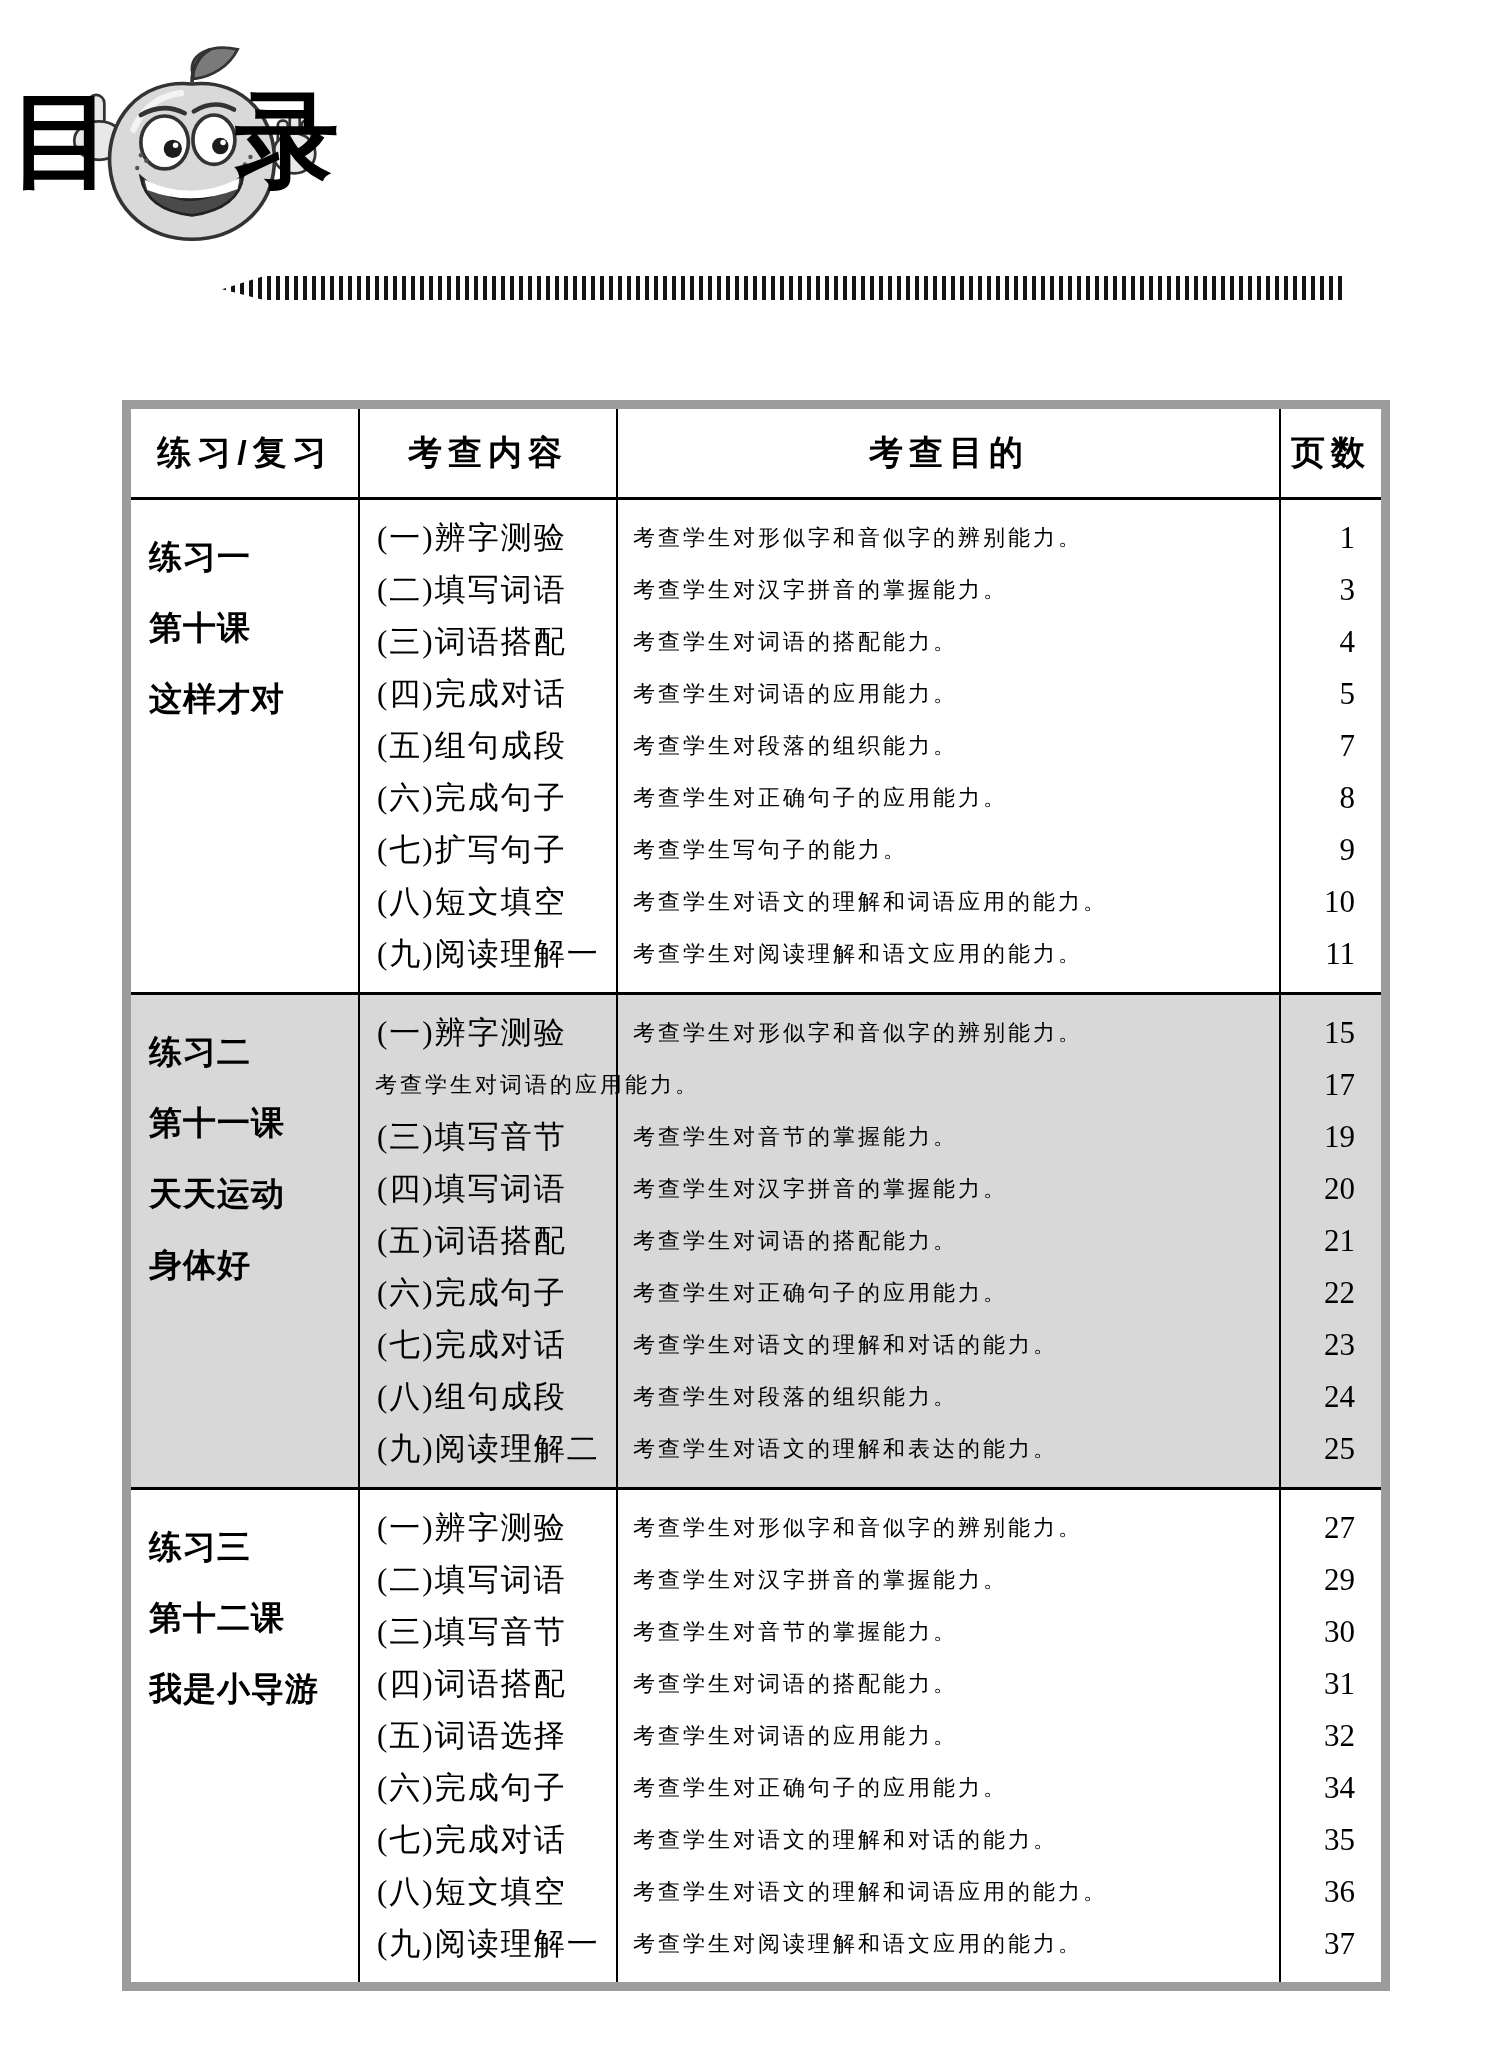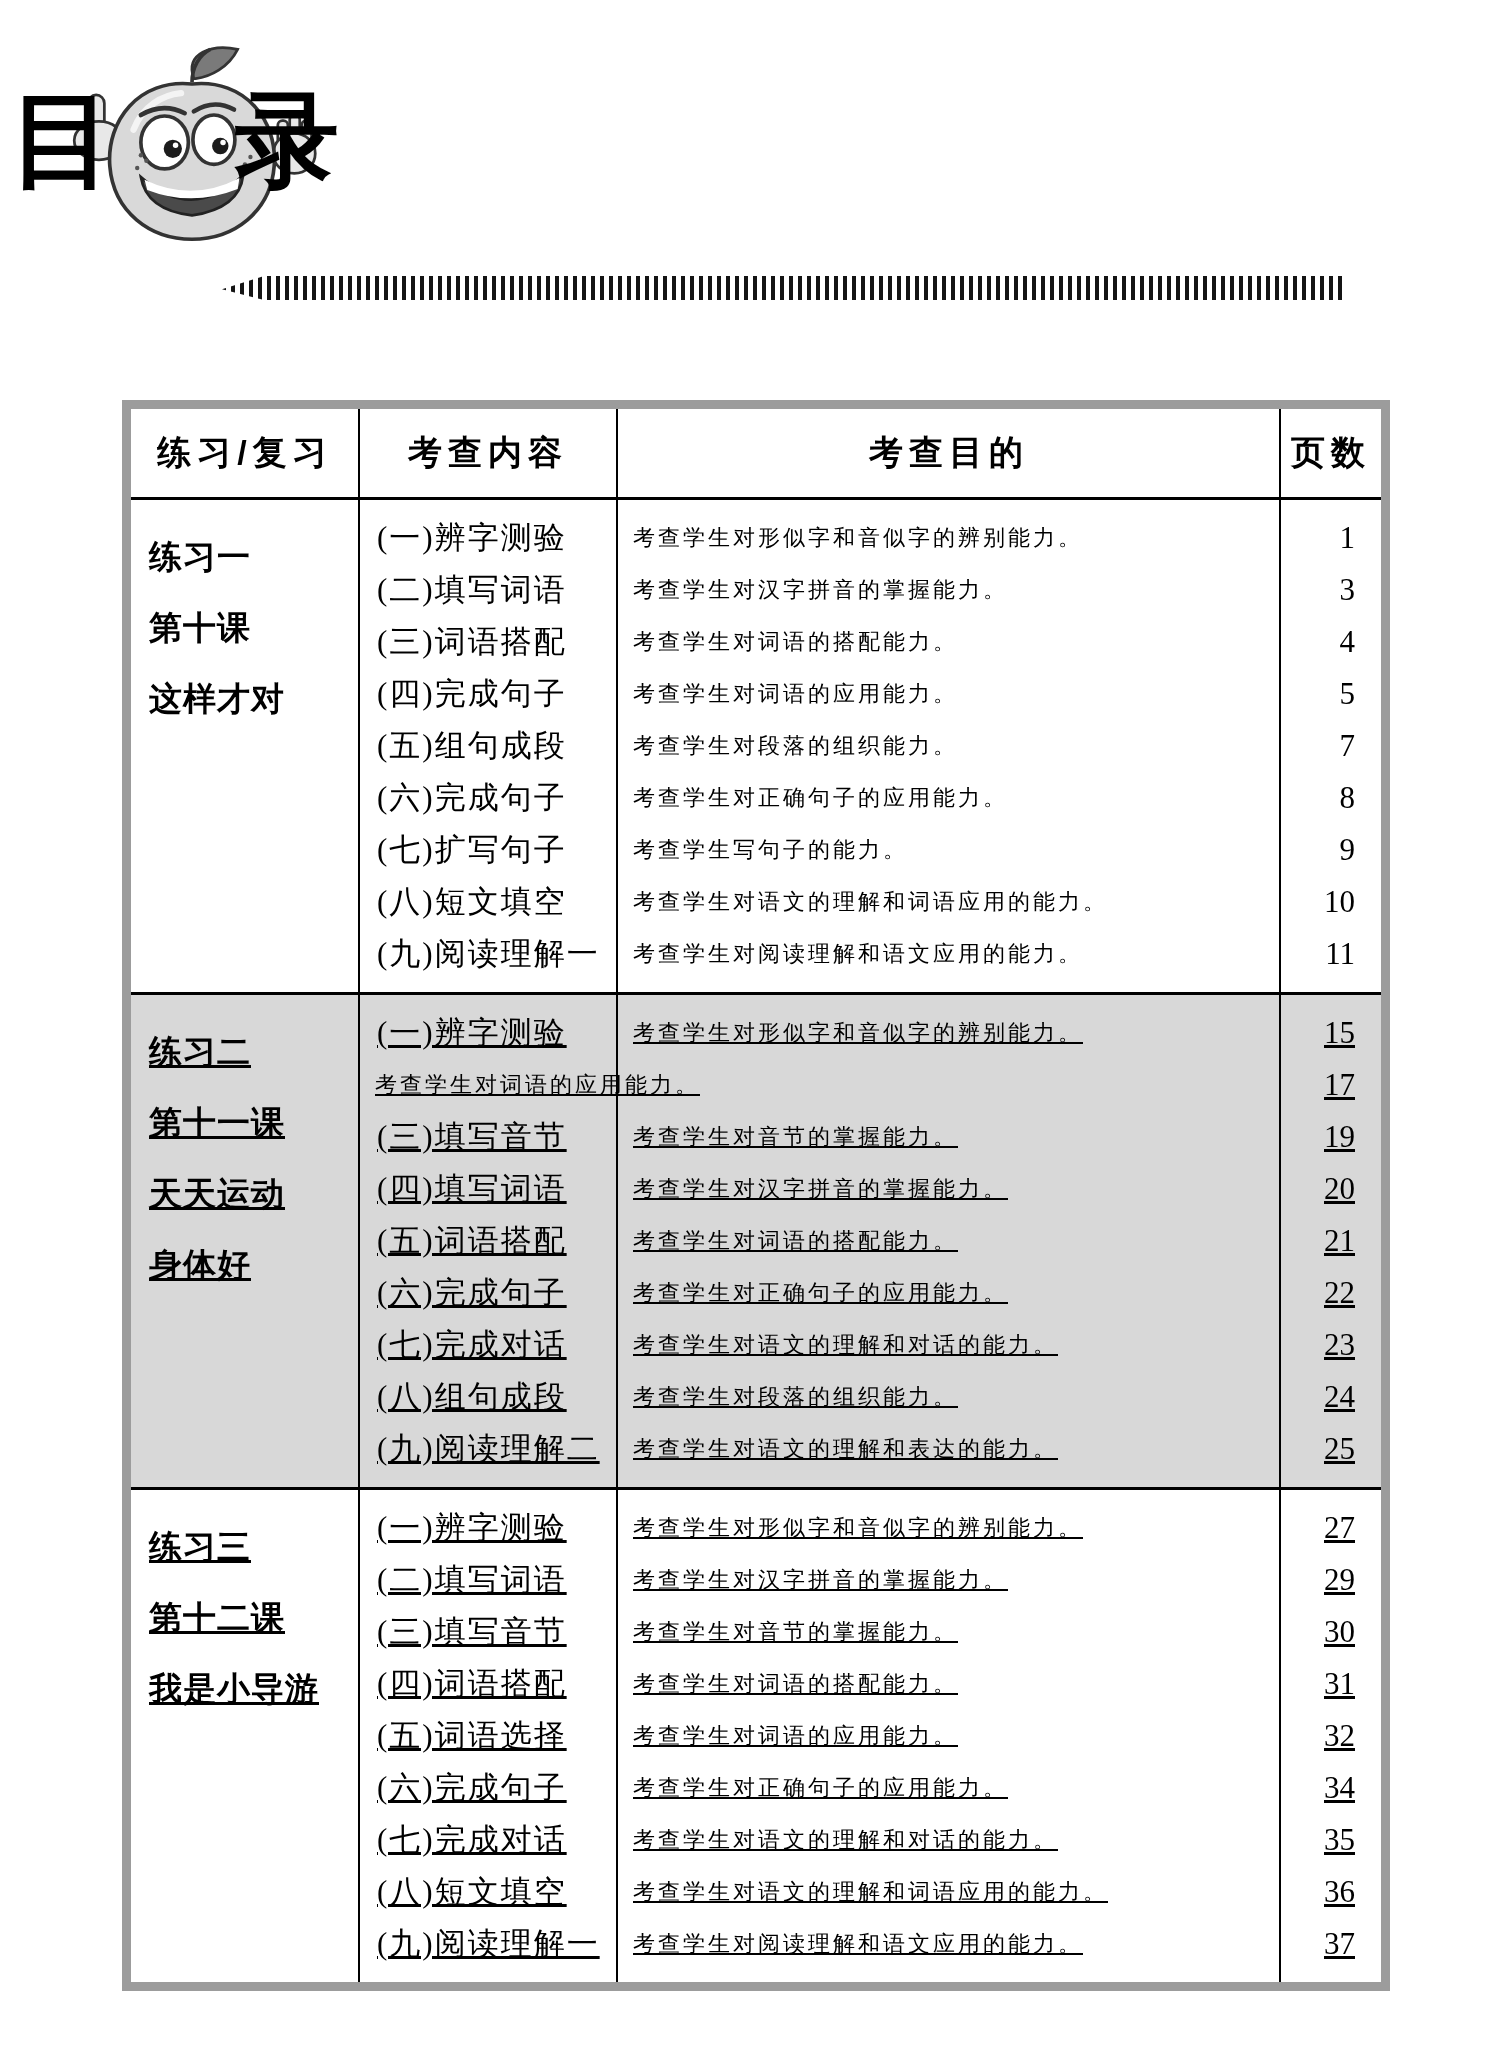--- a/index.html
+++ b/index.html
@@ -85,21 +85,21 @@
   }
 
   .c1 { width: 228px; }
   .c2 { width: 258px; }
   .c3 { flex: 1; }
   .c4 { width: 100px; }
 
   .section {
     display: flex;
   }
-  .section + .section { border-top: 3px solid #000; text-decoration: underline; }
+  .section + .section { border-top: 3px solid #000; }
   .section.shaded { background: #d8d8d8; }
 
   .unit {
     padding: 22px 6px 0 18px;
     font-family: "Liberation Sans", sans-serif;
     font-weight: bold;
     font-size: 33px;
     line-height: 2.15;
     letter-spacing: 1px;
     border-radius: 29px;
@@ -217,21 +217,21 @@
               <div class="cell c2">(二)填写词语</div>
               <div class="cell c3">考查学生对汉字拼音的掌握能力。</div>
               <div class="cell c4">3</div>
             </div>
             <div class="subrow">
               <div class="cell c2">(三)词语搭配</div>
               <div class="cell c3">考查学生对词语的搭配能力。</div>
               <div class="cell c4">4</div>
             </div>
             <div class="subrow">
-              <div class="cell c2">(四)完成句子</div>
+              <div class="cell c2">(四)完成对话</div>
               <div class="cell c3">考查学生对词语的应用能力。</div>
               <div class="cell c4">5</div>
             </div>
             <div class="subrow">
               <div class="cell c2">(五)组句成段</div>
               <div class="cell c3">考查学生对段落的组织能力。</div>
               <div class="cell c4">7</div>
             </div>
             <div class="subrow">
               <div class="cell c2">(六)完成句子</div>

